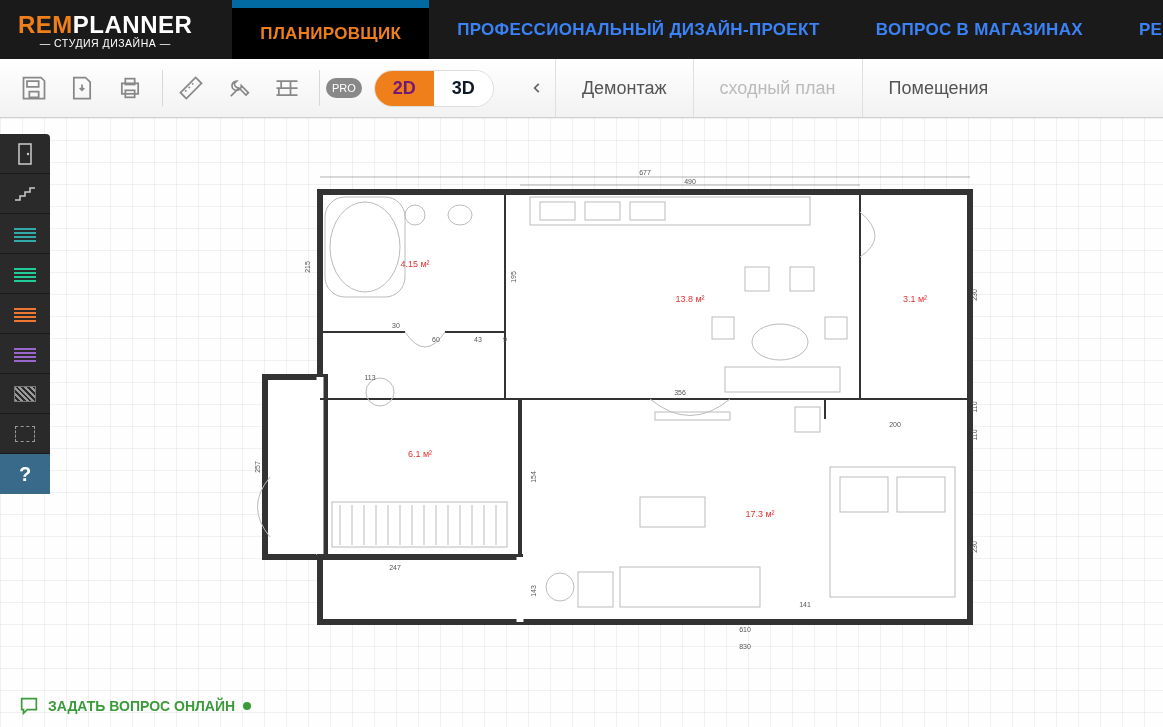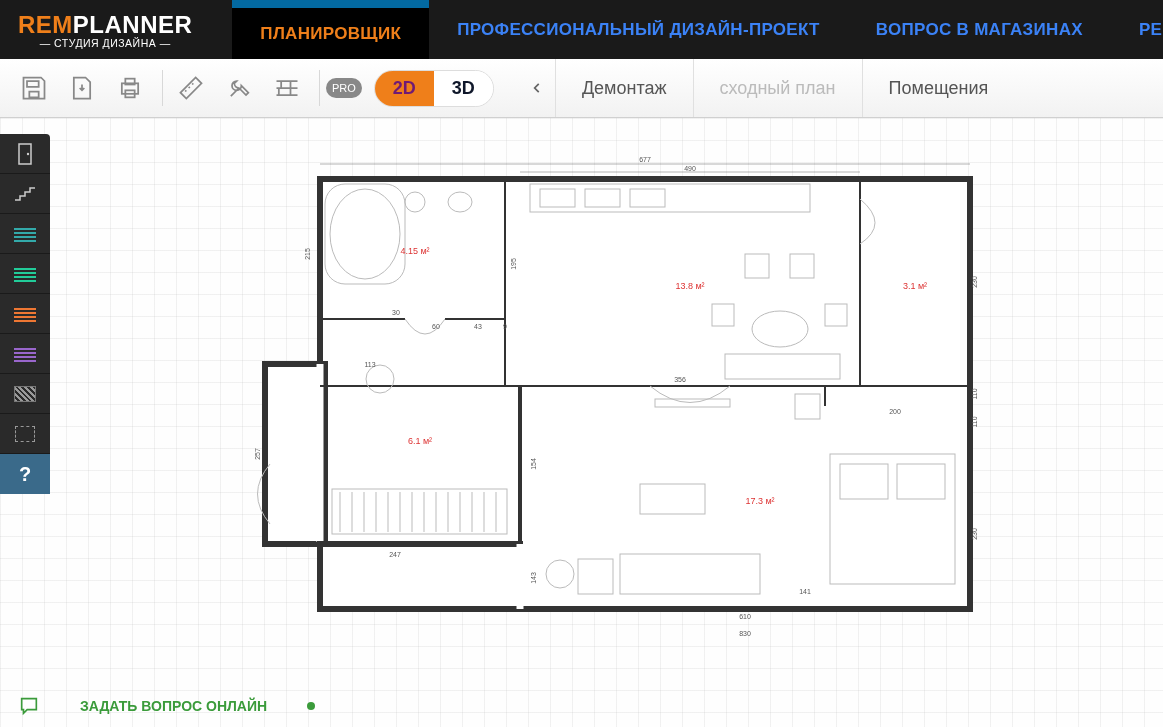--- a/index.html
+++ b/index.html
@@ -188,21 +188,21 @@
     .sw-teal { background: repeating-linear-gradient(0deg, #2c9 0 2px, transparent 2px 4px); }
     .sw-orange { background: repeating-linear-gradient(0deg, #e73 0 2px, transparent 2px 4px); }
     .sw-purple { background: repeating-linear-gradient(0deg, #96c 0 2px, transparent 2px 4px); }
     .sw-gray-stripes { background: repeating-linear-gradient(45deg, #999 0 2px, transparent 2px 4px); border:1px solid #777; }
     .sw-dotted { border: 1px dashed #999; width:20px; height:16px; }
 
     
     .floor-plan {
       position: absolute;
       left: 240px;
-      top: 36px;
+      top: 49px;
       width: 740px;
       height: 510px;
     }
     .floor-plan svg { width: 100%; height: 100%; }
     .room-label {
       fill: #d33;
       font-size: 9px;
       font-family: Arial;
       text-anchor: middle;
     }
@@ -221,21 +221,20 @@
     .bottom-chat {
       position: absolute;
       bottom: 10px;
       left: 18px;
       display: flex;
       align-items: center;
       color: #3b9b3b;
       font-weight: 700;
       font-size: 14px;
       cursor: pointer;
-      gap: 32px;
     }
     .bottom-chat .dot { width:8px; height:8px; border-radius:50%; background:#3b9b3b; margin-left:8px; }
   </style>
 </head>
 <body>
 
 <div class="top-nav">
   <div class="logo">
     <div class="logo-main">
       <span class="logo-rem">REM</span><span class="logo-planner">PLANNER</span>

